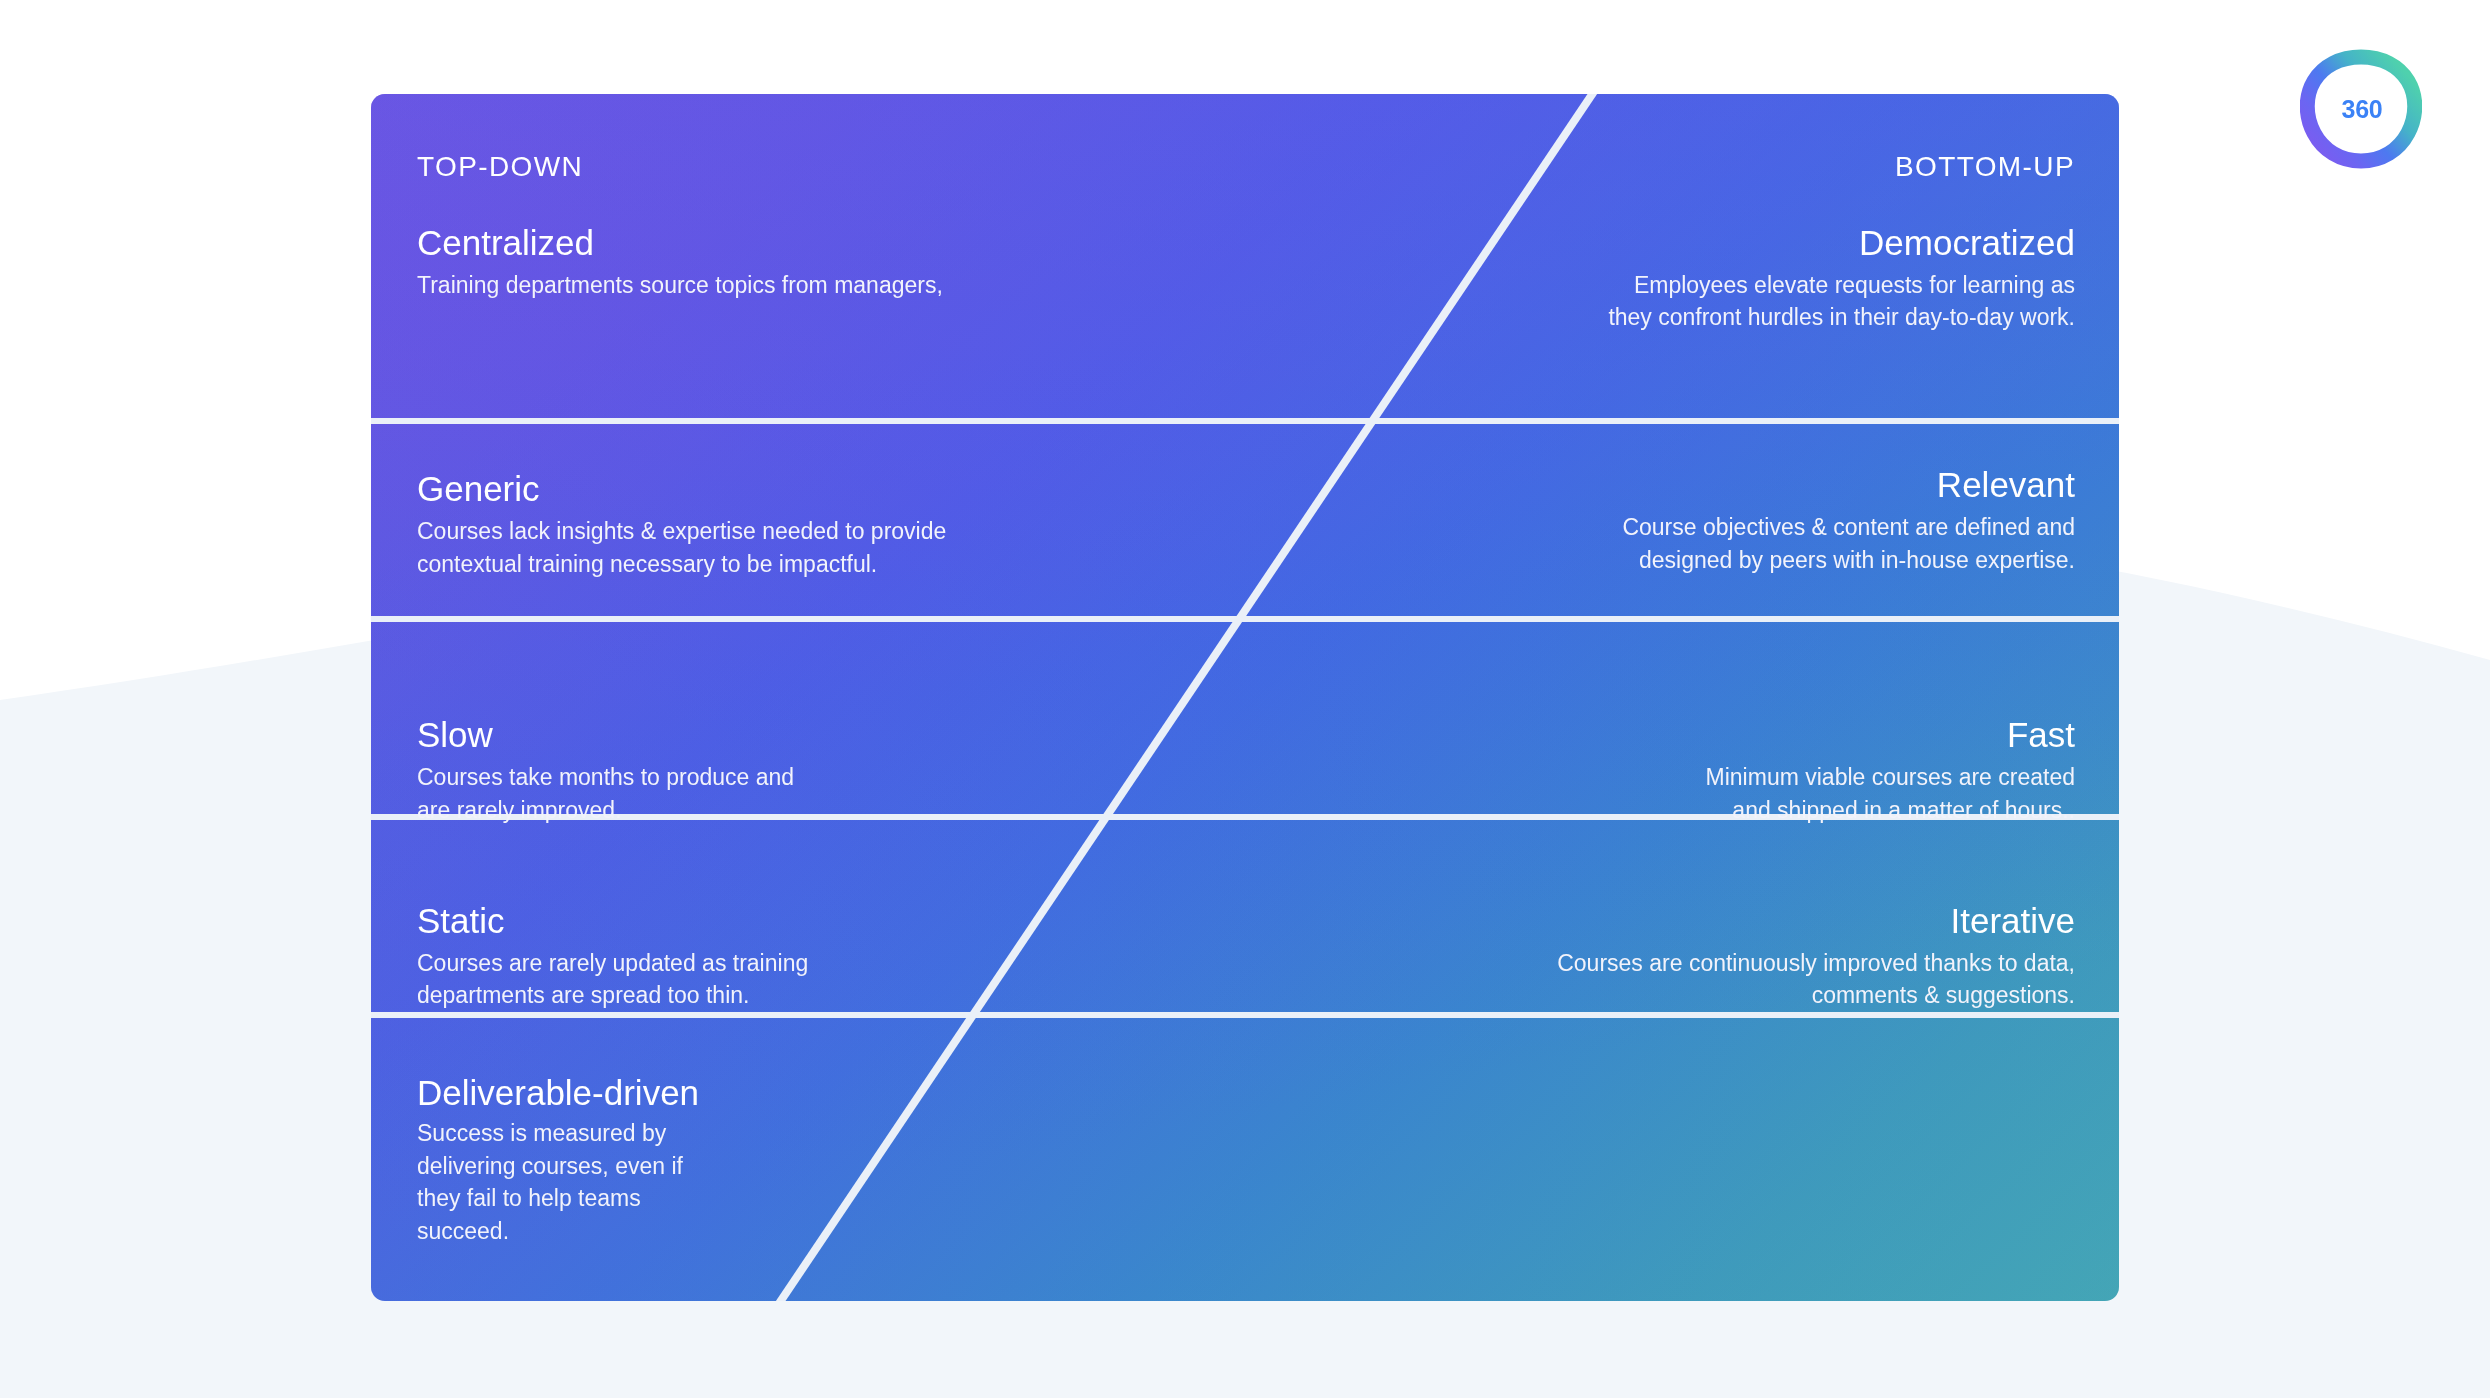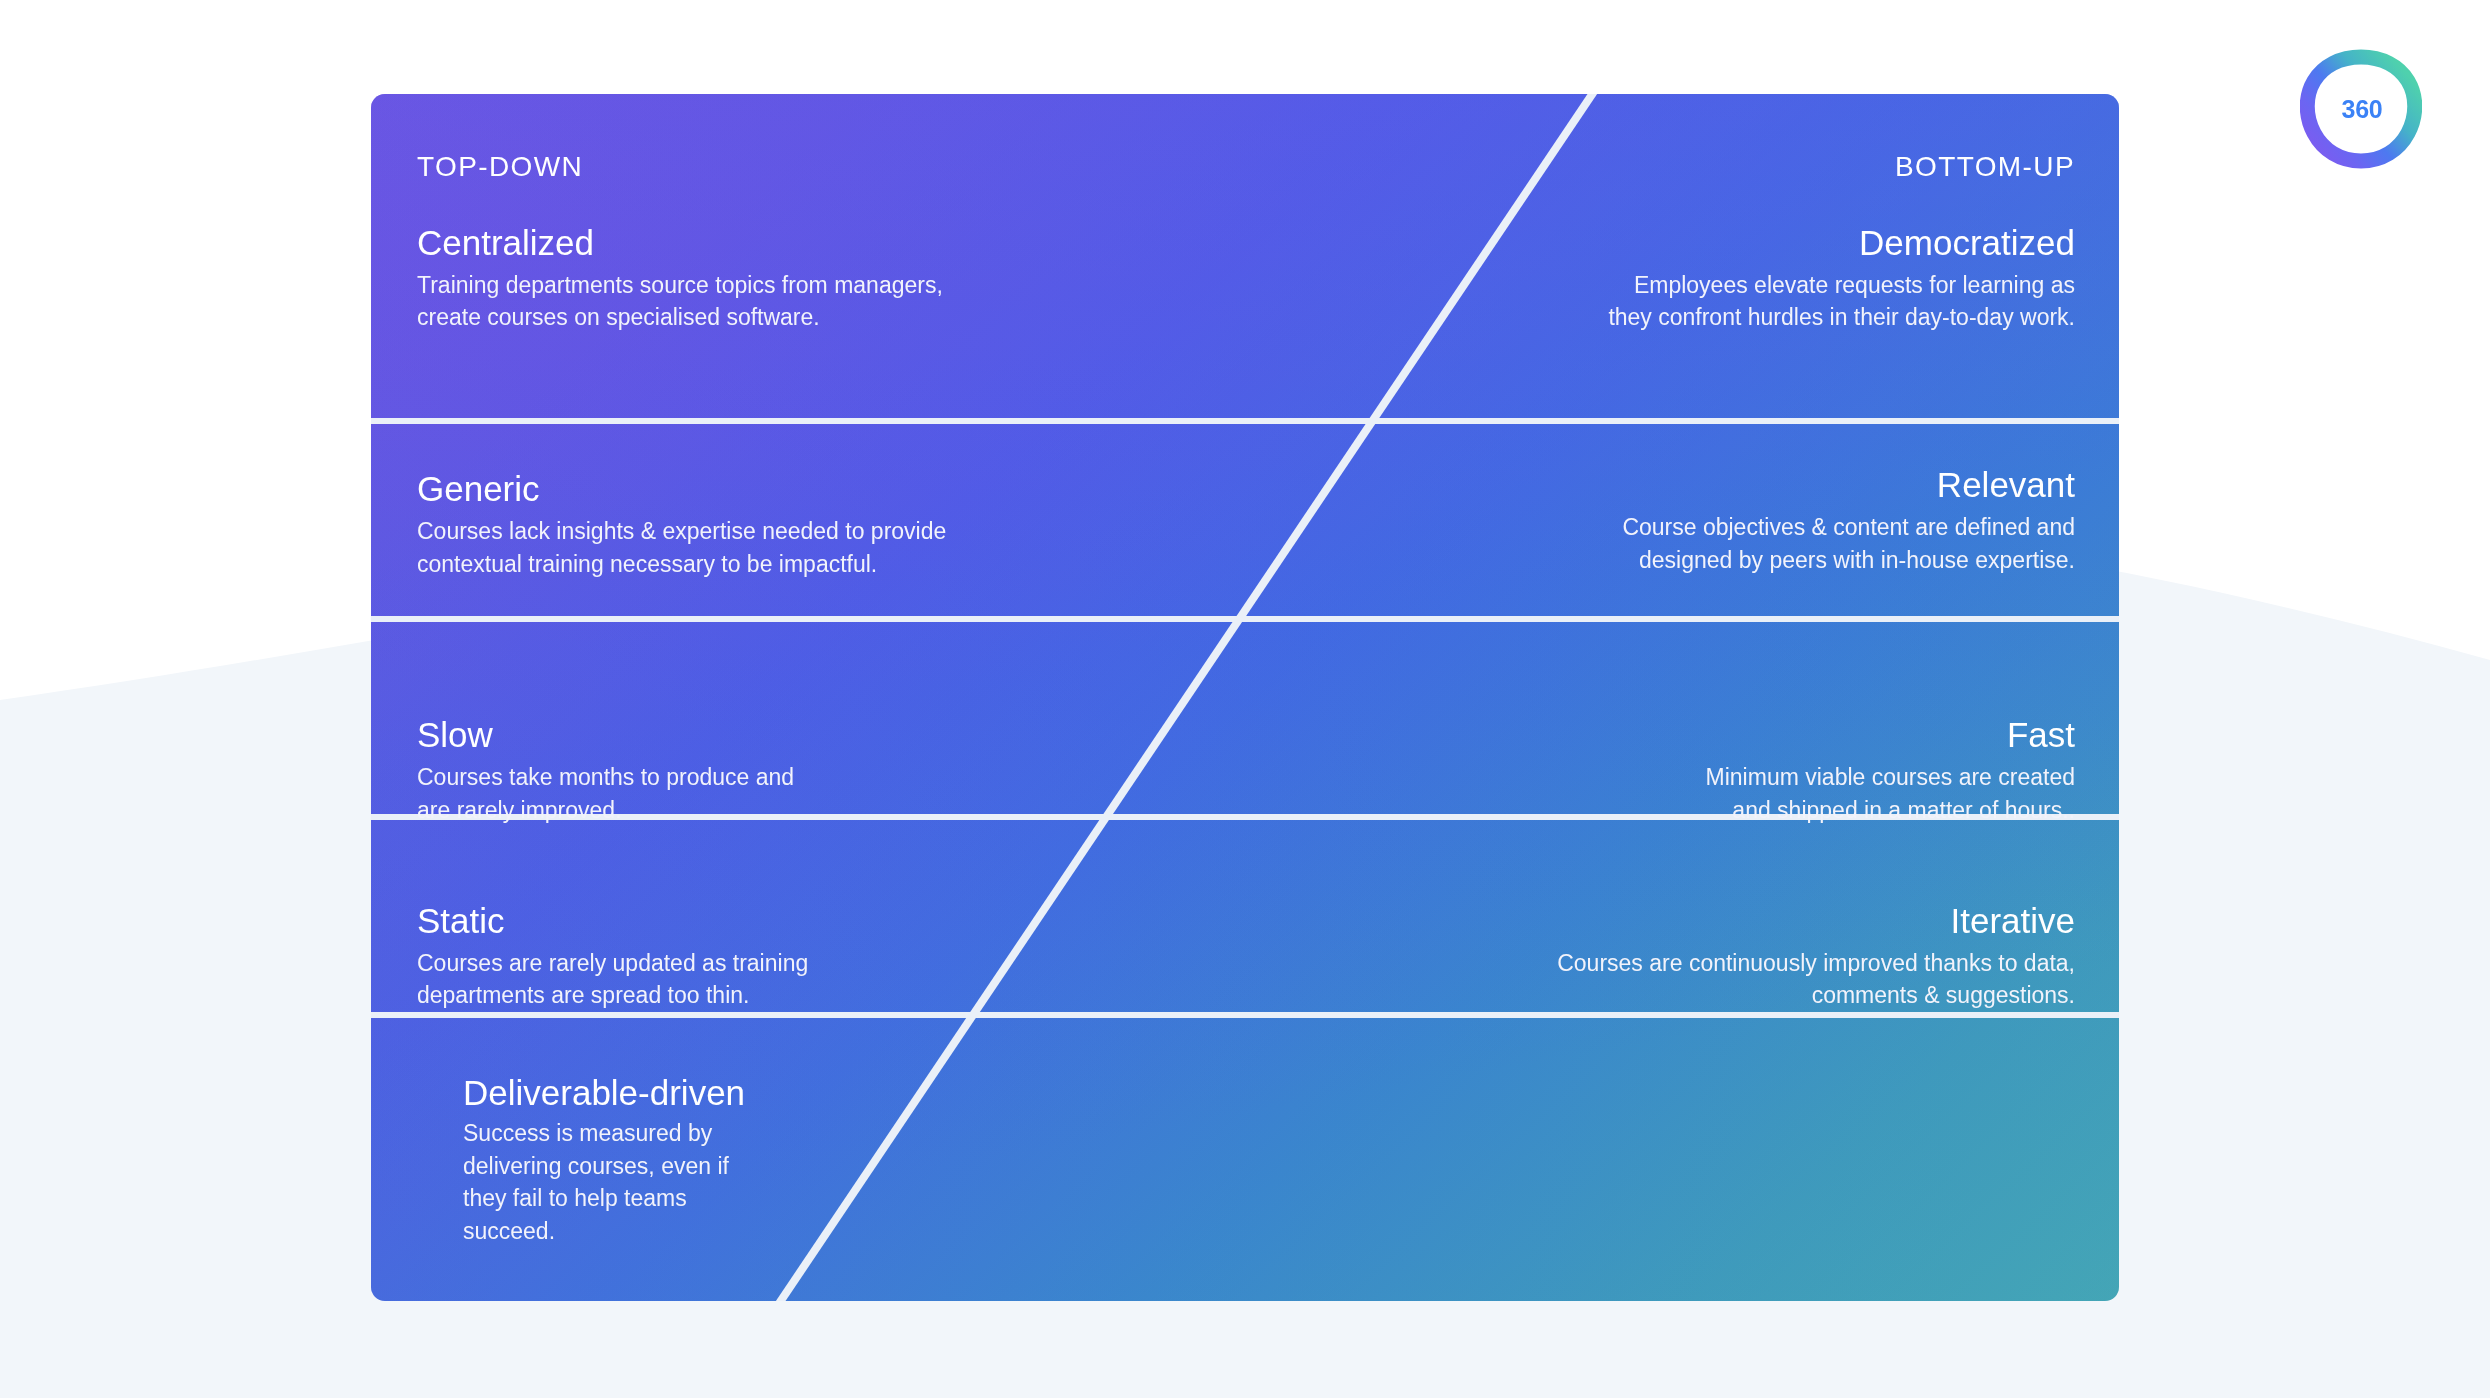--- a/index.html
+++ b/index.html
@@ -126,21 +126,21 @@
     line-height:1.42;
     max-width:740px;
   }
   .body .ln { display:block; }
 
   
   #row-1 { top:0;    height:324px; }
   #row-2 { top:330px; height:192px; }
   #row-3 { top:556px; height:240px; }
   #row-4 { top:726px; height:192px;align-items:flex-end; }
-  #row-5 { top:924px; height:283px;padding-left:46px; }
+  #row-5 { top:924px; height:283px; }
 
   #row-1 .col.left  { width:760px; padding-top:58px; justify-content:flex-start; }
   #row-1 .col.right { width:988px; padding-top:58px; justify-content:flex-start; }
 
   #row-2 .col.left  { width:700px;margin-top:8px; }
   #row-2 .col.right { width:1048px; }
 
   #row-3 .col.left  { width:640px; }
   #row-3 .col.right { width:1108px; }
 
@@ -203,21 +203,20 @@
   <svg id="diagonal" viewBox="0 0 1748 1207" preserveAspectRatio="none" aria-hidden="true">
     <line x1="1224" y1="-4" x2="407" y2="1211" stroke="#eaf0f8" stroke-width="8"></line>
   </svg>
 
   <div class="row" id="row-1">
     <div class="col left">
       <div class="eyebrow">TOP-DOWN</div>
       <div class="heading">Centralized</div>
       <div class="body">
         <span class="ln">Training departments source topics from managers,</span>
-        <span class="ln">create courses on specialised software.</span>
       </div>
     </div>
     <div class="col right">
       <div class="eyebrow">BOTTOM-UP</div>
       <div class="heading">Democratized</div>
       <div class="body">
         <span class="ln">Employees elevate requests for learning as</span>
         <span class="ln">they confront hurdles in their day-to-day work.</span>
       </div>
     </div>

